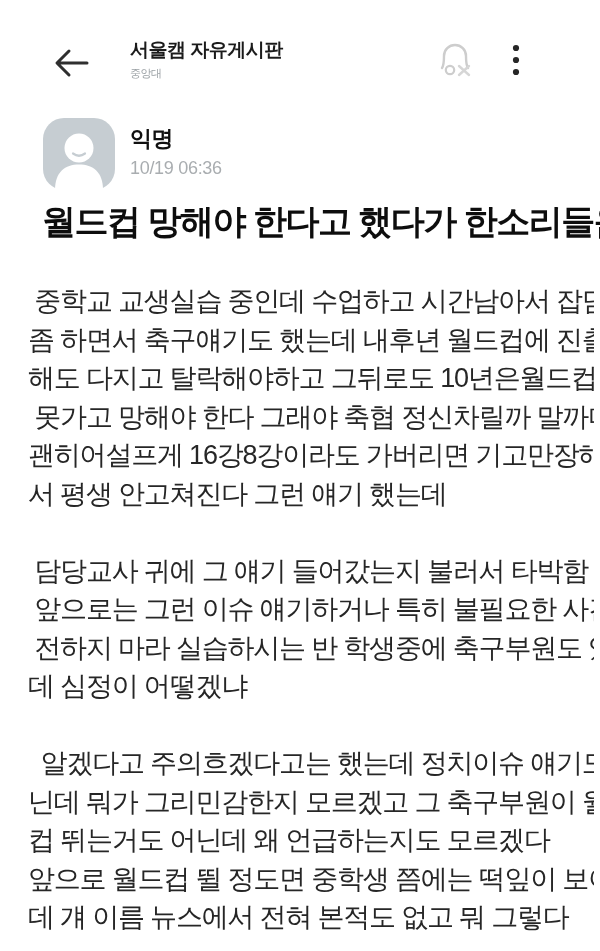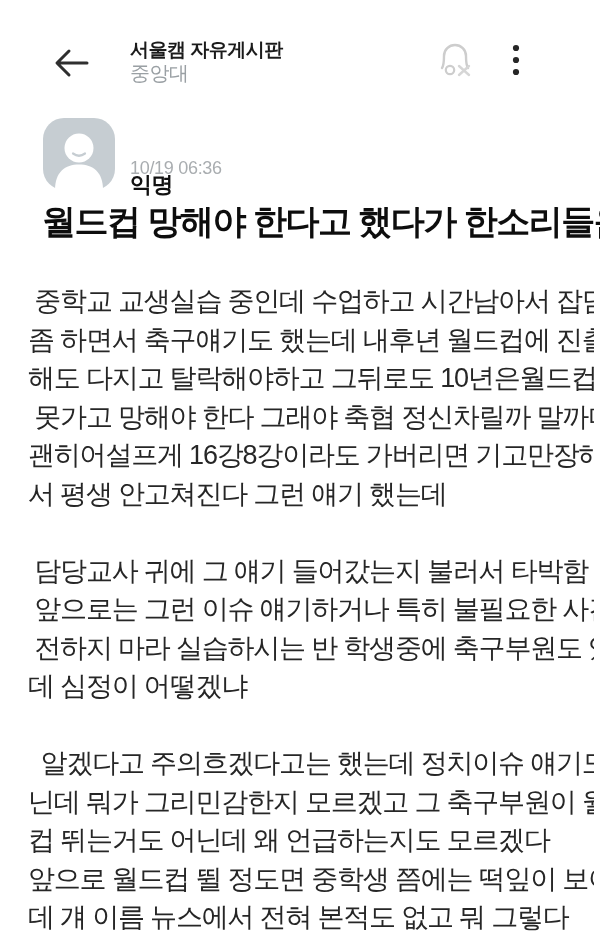--- a/index.html
+++ b/index.html
@@ -21,39 +21,39 @@
     position: absolute; left: 48px; top: 44px;
     width: 46px; height: 40px;
     background: none; border: none; padding: 0; cursor: pointer;
   }
   .title-group { position: absolute; left: 130px; top: 38px; }
   .board-title {
     font-size: 19px; font-weight: 700; color: #1b1b1b;
     letter-spacing: -0.5px; line-height: 24px;
   }
   .board-subtitle {
-    font-size: 20px; font-weight: 400; color: #9aa0a4;
+    font-size: 11px; font-weight: 400; color: #9aa0a4;
     letter-spacing: -0.5px; line-height: 21px; margin-top: 1px;
   }
   .bell-btn {
     position: absolute; left: 436px; top: 40px;
     width: 40px; height: 42px;
     background: none; border: none; padding: 0; cursor: pointer;
   }
   .menu-btn {
     position: absolute; left: 498px; top: 40px;
     width: 36px; height: 42px;
     background: none; border: none; padding: 0; cursor: pointer;
   }
 
   
   .avatar { position: absolute; left: 43px; top: 118px; width: 72px; height: 72px; }
   .author-name {
     position: absolute; left: 130px; top: 124px;
-    font-size: 22px; font-weight: 700; color: #101010; letter-spacing: -0.5px; margin-top: 46px;
+    font-size: 22px; font-weight: 700; color: #101010; letter-spacing: -0.5px;
   }
   .post-time {
     position: absolute; left: 130px; top: 158px;
     font-size: 18px; font-weight: 400; color: #a9adb0; letter-spacing: -0.3px;
   }
 
   
   .post-title {
     position: absolute; left: 42px; top: 200px; width: 540px;
     margin: 0;

